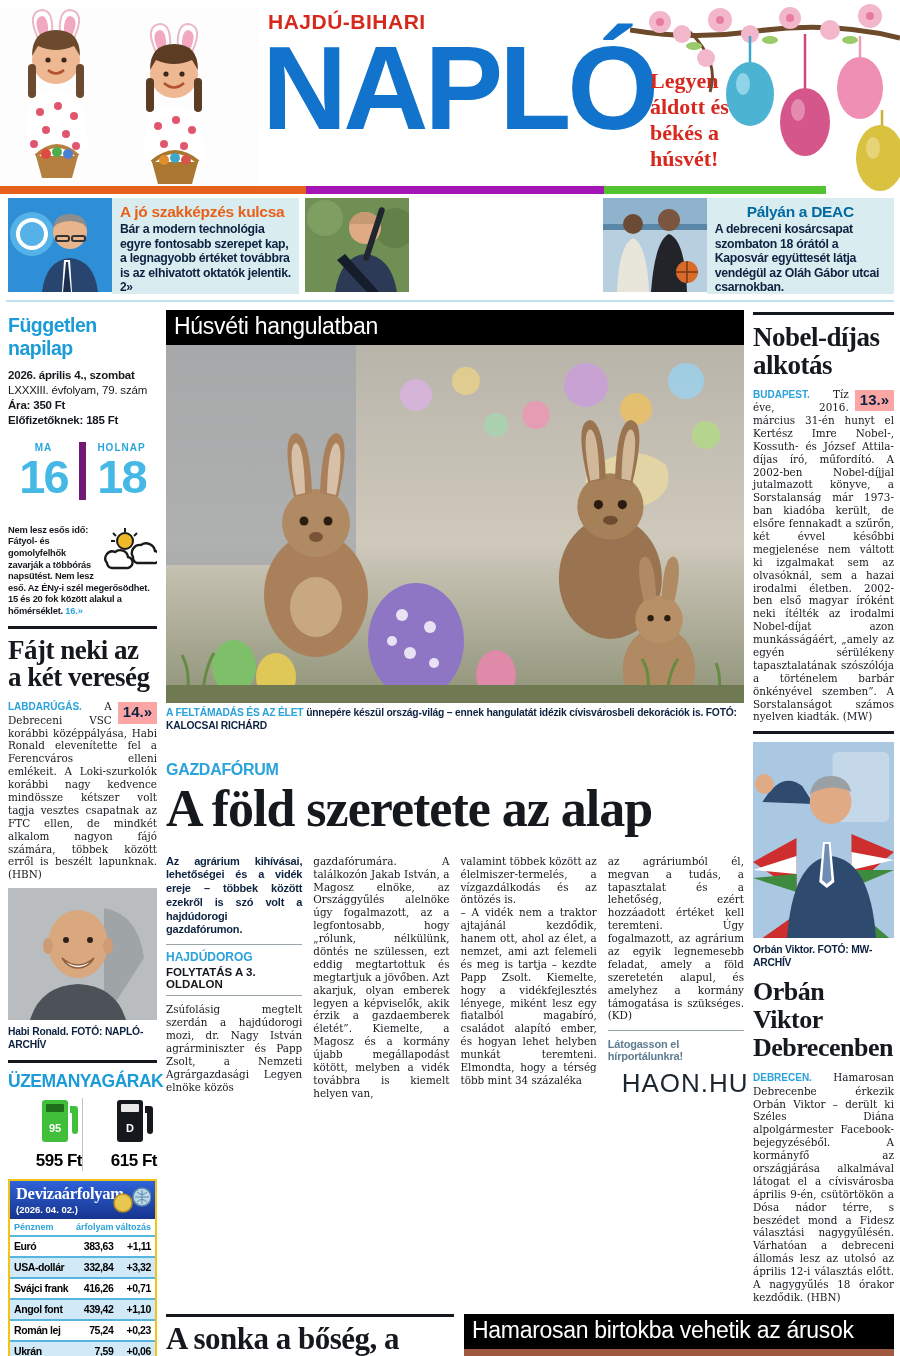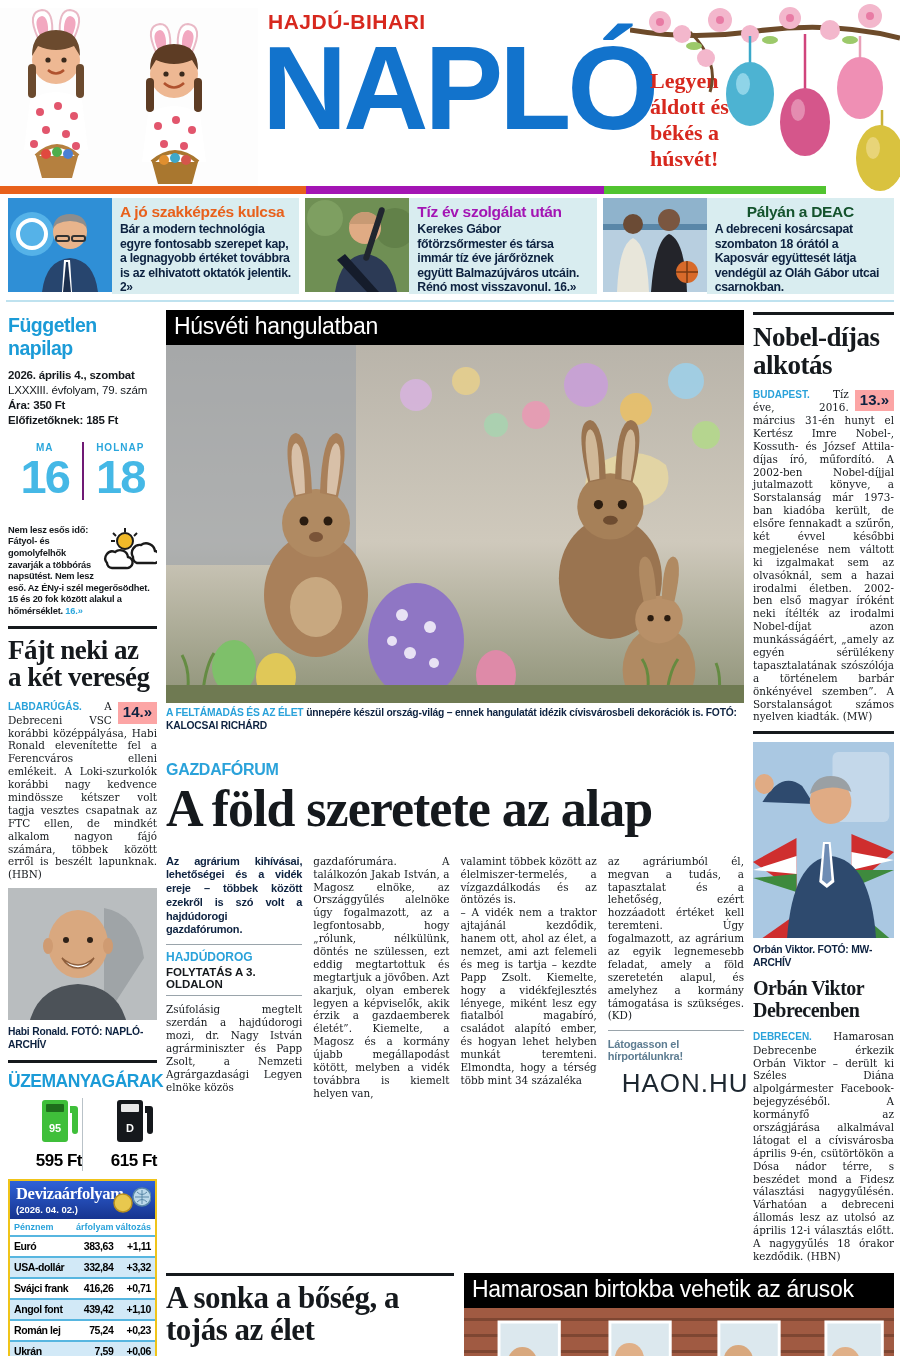--- a/index.html
+++ b/index.html
@@ -50,21 +50,21 @@
   .pageref-badge { float:right; background:#fca5a5; color:#0d2240; font-family:"Liberation Sans",sans-serif; font-weight:bold; font-size:15px; padding:1px 5px 2px; margin:2px 0 0 6px; }
   .caption { font-weight:bold; font-size:10.3px; letter-spacing:-.2px; color:#0d2240; line-height:1.25; }
   .caption .lead { color:#2aa2da; }
 
   
   .tagline { color:#1b9bd7; font-weight:bold; font-size:19.5px; letter-spacing:-.5px; margin:4px 0 8px; }
   .pubinfo { font-size:11.5px; line-height:1.3; color:#15191d; letter-spacing:-.2px; }
   .pubinfo .b { font-weight:bold; }
   .weather { display:flex; margin:14px 0 6px; }
   .w-cell { flex:1; text-align:center; }
-  .w-cell + .w-cell { border-left:2px solid #701a75; }
+  .w-cell + .w-cell { border-left:7px solid #701a75; }
   .w-label { color:#2aa6dc; font-weight:bold; font-size:10px; letter-spacing:1px; }
   .w-temp { color:#45b8e6; font-weight:bold; font-size:47px; line-height:1; letter-spacing:-2px; }
   .forecast { font-weight:bold; font-size:9.3px; line-height:1.25; color:#15191d; letter-spacing:-.2px;margin-top:25px; }
   .forecast .ref { color:#2aa6dc; }
   .forecast-icon { float:right; width:58px; height:44px; margin:2px 0 2px 4px; }
   .side-head { font-size:27px; line-height:1.03; margin:4px 0 8px; }
   .side-photo { width:100%; height:132px; }
   .fuel-title { color:#1b9bd7; font-weight:bold; font-size:17.5px; letter-spacing:-.5px; text-align:left; margin:2px 0 6px; }
   .fuel-row { display:flex; text-align:right; }
   .fuel-cell { flex:1; }
@@ -98,21 +98,21 @@
   .loc-cont { font-weight:bold; font-size:11.5px; color:#15191d; margin-top:2px; }
   .prewrap { white-space:pre-line; }
   .promo { border-top:1px solid #9aa4ab; margin-top:8px; padding-top:7px; }
   .promo-text { color:#5e7d92; font-weight:bold; font-size:11px; letter-spacing:-.2px; }
   .promo-logo { display:flex; align-items:center; gap:14px; margin-top:6px; }
   .promo-logo .wordmark { font-size:26px; font-weight:normal; letter-spacing:1px; color:#1d2730; }
 
   
   .nobel-head { font-size:27px; line-height:1.05; margin:6px 0 8px; }
   .orban-photo { width:100%; height:196px; }
-  .orban-head { font-size:20px; line-height:1.08; margin:8px 0 9px; }
+  .orban-head { font-size:26px; line-height:1.08; margin:8px 0 9px; }
 
   
   .sonka-head { font-size:31px; line-height:1.05; letter-spacing:-.5px; margin:6px 0 10px; }
   .market-photo { width:100%; height:190px; display:block; }
 </style>
 </head>
 <body>
 
 <div class="page">
 
@@ -248,39 +248,35 @@
       <svg class="t-photo" viewBox="0 0 104 94" preserveAspectRatio="none">
         <rect width="104" height="94" fill="#6f8f54"></rect>
           <circle cx="20" cy="20" r="18" fill="#84a566" opacity=".7"></circle>
           <circle cx="90" cy="30" r="20" fill="#5c7a45" opacity=".7"></circle>
         <circle cx="60" cy="30" r="16" fill="#e0ab84"></circle>
           <path d="M44 26 q4 -12 16 -12 q12 0 16 12z" fill="#c89a74"></path>
         <path d="M30 94 q6 -36 30 -38 q26 2 32 38z" fill="#2c3a55"></path>
         <path d="M40 56 L74 94 L62 94 L32 62z" fill="#151c2b"></path>
           <rect x="66" y="8" width="6" height="56" rx="3" transform="rotate(18 69 36)" fill="#20262f"></rect>
       </svg>
-      <div class="t-box">
-        <div class="t-title" style="color: rgb(163, 21, 180);">Tíz év szolgálat után</div>
-        <div class="t-text"><span>Kerekes Gábor főtörzsőrmester és társa immár tíz éve járőröznek együtt Balmazújváros utcáin. Rénó most visszavonul.</span> <span class="t-ref">16.»</span></div>
-      </div>
     </div>
     <div class="teaser">
       <svg class="t-photo" viewBox="0 0 104 94" preserveAspectRatio="none">
         <rect width="104" height="94" fill="#b8cfe0"></rect>
           <rect y="0" width="104" height="26" fill="#8fb3cc"></rect>
           <rect y="26" width="104" height="6" fill="#5a87a8"></rect>
         <circle cx="30" cy="26" r="10" fill="#6b4b35"></circle>
           <path d="M14 94 q2 -48 16 -54 q14 6 16 54z" fill="#e8e6da"></path>
         <circle cx="66" cy="22" r="11" fill="#7a5640"></circle>
           <path d="M48 94 q4 -52 18 -58 q16 6 18 58z" fill="#23242a"></path>
         <circle cx="84" cy="74" r="11" fill="#d86a2a"></circle>
           <path d="M73 74 h22 M84 63 v22" stroke="#7a3a12" stroke-width="1.5"></path>
       </svg>
       <div class="t-box">
-        <div class="t-title" style="color: #14532d; padding-left: 32px;">Pályán a DEAC</div>
+        <div class="t-title" style="color: #0369a1; padding-left: 32px;">Pályán a DEAC</div>
         <div class="t-text"><span>A debreceni kosárcsapat szombaton 18 órától a Kaposvár együttesét látja vendégül az Oláh Gábor utcai csarnokban.</span></div>
       </div>
     </div>
   </div>
   <div class="rule-blue-full"></div>
 
   <div class="layout">
 
     <aside class="sidebar">
       <div class="tagline">Független napilap</div>

